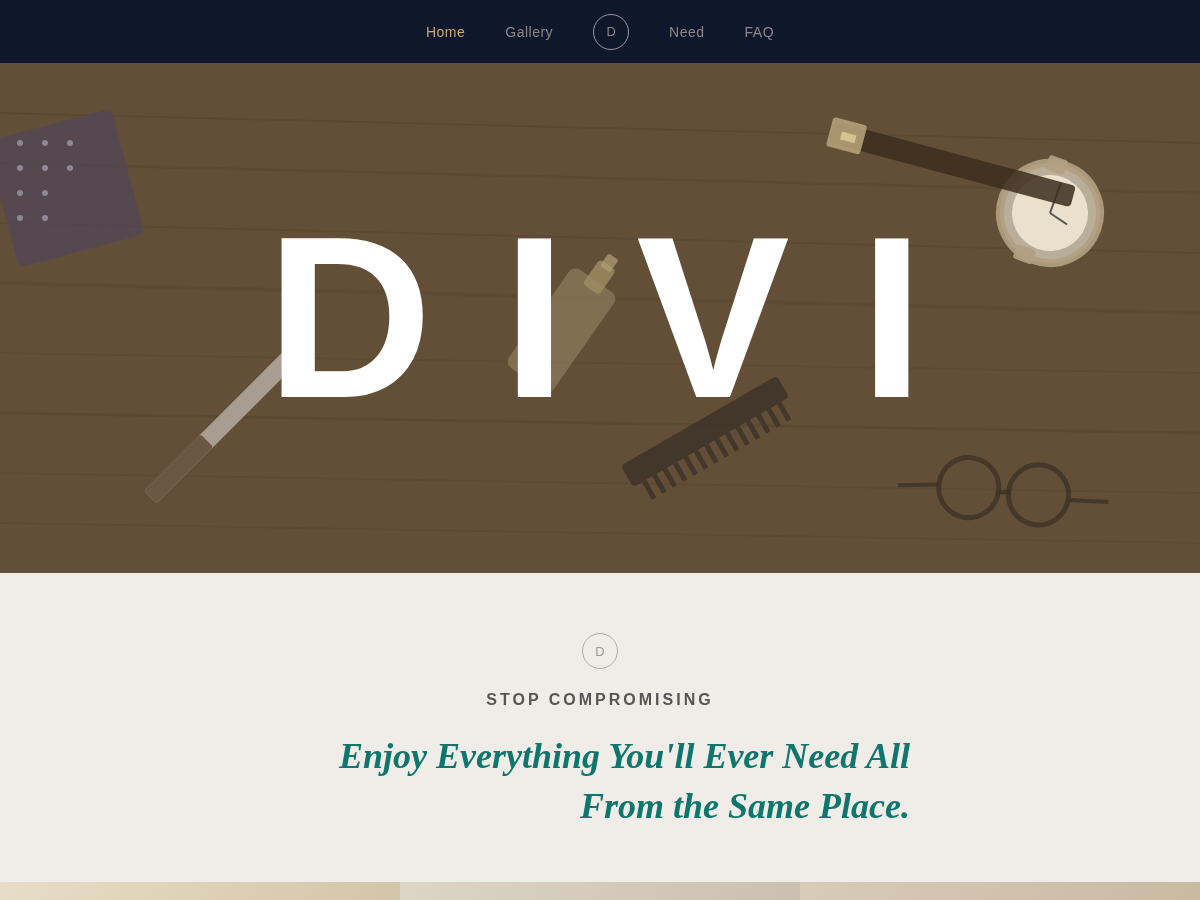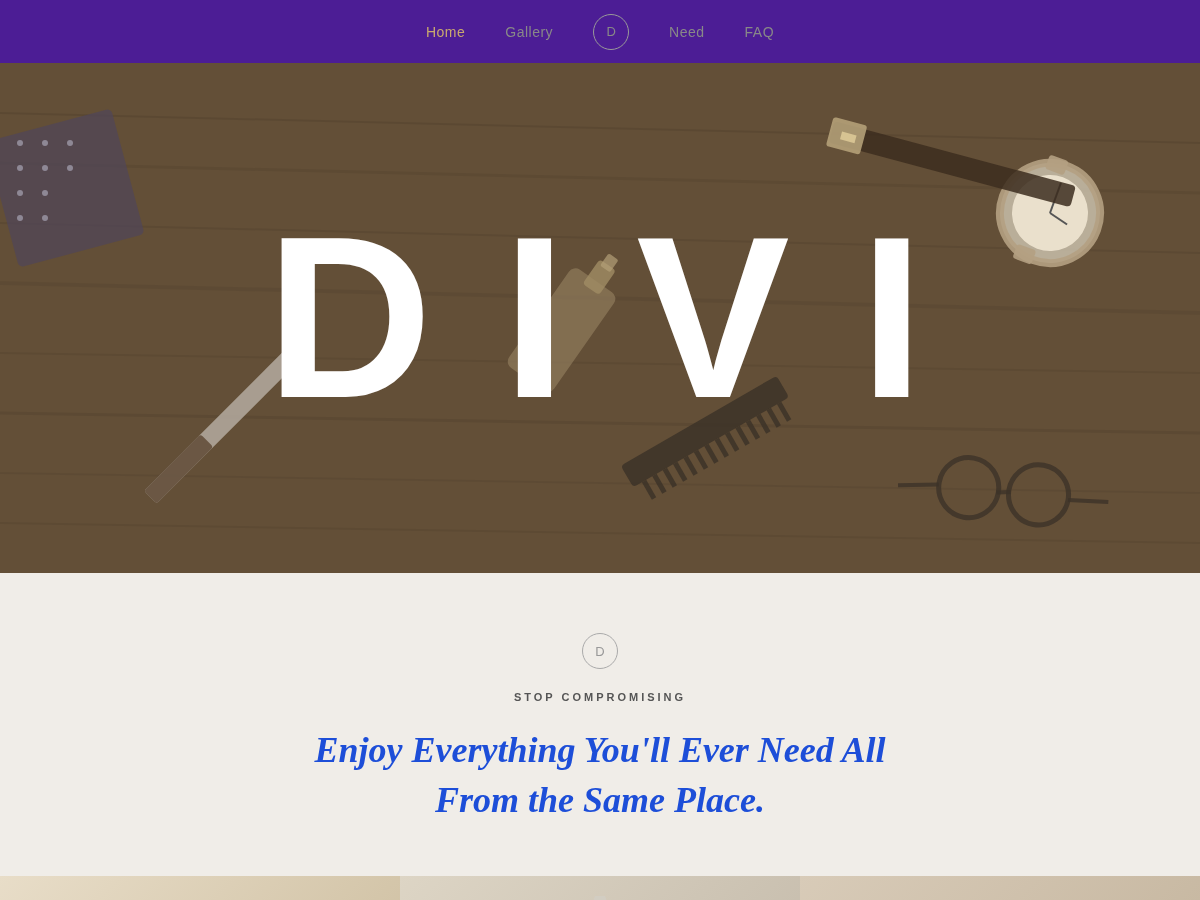--- a/index.html
+++ b/index.html
@@ -7,21 +7,21 @@
     body {
       font-family: 'Georgia', serif;
       background: #f0ede8;
       width: 1200px;
       min-height: 900px;
       overflow-x: hidden;
     }
 
     
     header {
-      background: #4c1d95;
+      background: #0f172a;
       height: 63px;
       display: flex;
       align-items: center;
       justify-content: center;
       position: relative;
       z-index: 10;
     }
 
     nav {
       display: flex;
@@ -110,34 +110,34 @@
       align-items: center;
       justify-content: center;
       font-family: Arial, sans-serif;
       font-size: 13px;
       color: #999;
       margin-bottom: 22px;
     }
 
     .content-eyebrow {
       font-family: Arial, sans-serif;
-      font-size: 11px;
+      font-size: 16px;
       font-weight: bold;
       letter-spacing: 3px;
       color: #555;
       text-transform: uppercase;
       margin-bottom: 22px;
     }
 
     .content-headline {
       font-family: Georgia, serif;
       font-size: 36px;
       font-style: italic;
-      color: #1d4ed8;
-      text-align: center;
+      color: #0f766e;
+      text-align: right;
       line-height: 1.4;
       max-width: 620px;
       margin-bottom: 50px;
     }
 
     
     .products-row {
       display: flex;
       justify-content: center;
       gap: 0;

